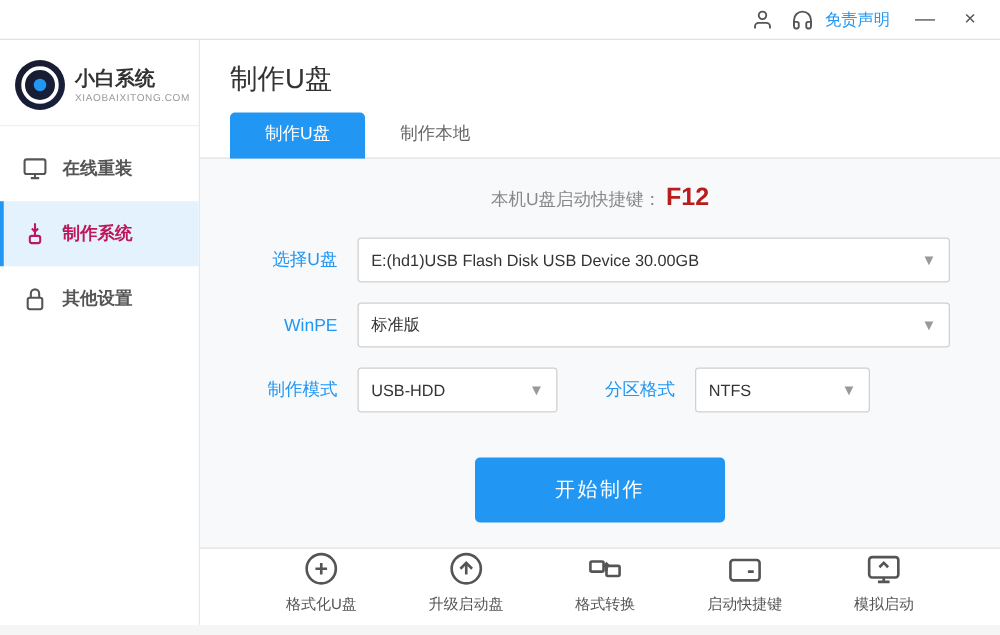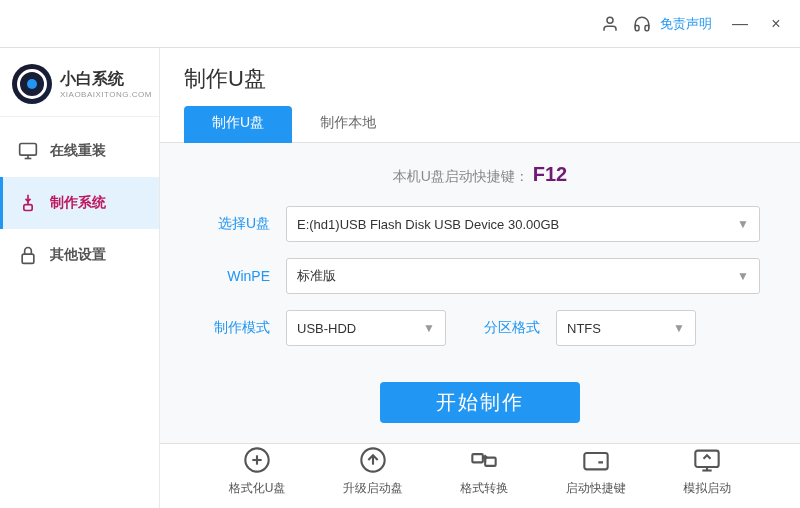--- a/index.html
+++ b/index.html
@@ -7,21 +7,21 @@
       width: 800px;
       height: 508px;
       font-family: 'Microsoft YaHei', SimHei, sans-serif;
       background: #f5f5f5;
       overflow: hidden;
       position: relative;
     }
 
     
     .title-bar {
-      height: 48px;
+      height: 32px;
       background: #fff;
       display: flex;
       align-items: center;
       justify-content: flex-end;
       border-bottom: 1px solid #e0e0e0;
       padding-right: 8px;
     }
     .title-bar-right {
       display: flex;
       align-items: center;
@@ -214,21 +214,21 @@
 
     .shortcut-info {
       text-align: center;
       margin-bottom: 20px;
       font-size: 14px;
       color: #888;
     }
     .shortcut-key {
       font-size: 20px;
       font-weight: bold;
-      color: #701a75;
+      color: #b91c1c;
     }
 
     .form-row {
       display: flex;
       align-items: center;
       margin-bottom: 16px;
     }
     .form-label {
       width: 70px;
       font-size: 14px;
@@ -257,26 +257,26 @@
     }
     .select-arrow {
       color: #999;
       font-size: 12px;
     }
 
     .btn-start {
       display: block;
       margin: 20px auto 0;
       width: 200px;
-      height: 41px;
+      height: 52px;
       background: #2196F3;
       color: #fff;
       border: none;
       border-radius: 4px;
-      font-size: 20px;
+      font-size: 16px;
       cursor: pointer;
       letter-spacing: 2px;
     }
 
     
     .bottom-toolbar {
       background: #fff;
       border-top: 1px solid #e0e0e0;
       height: 80px;
       display: flex;

